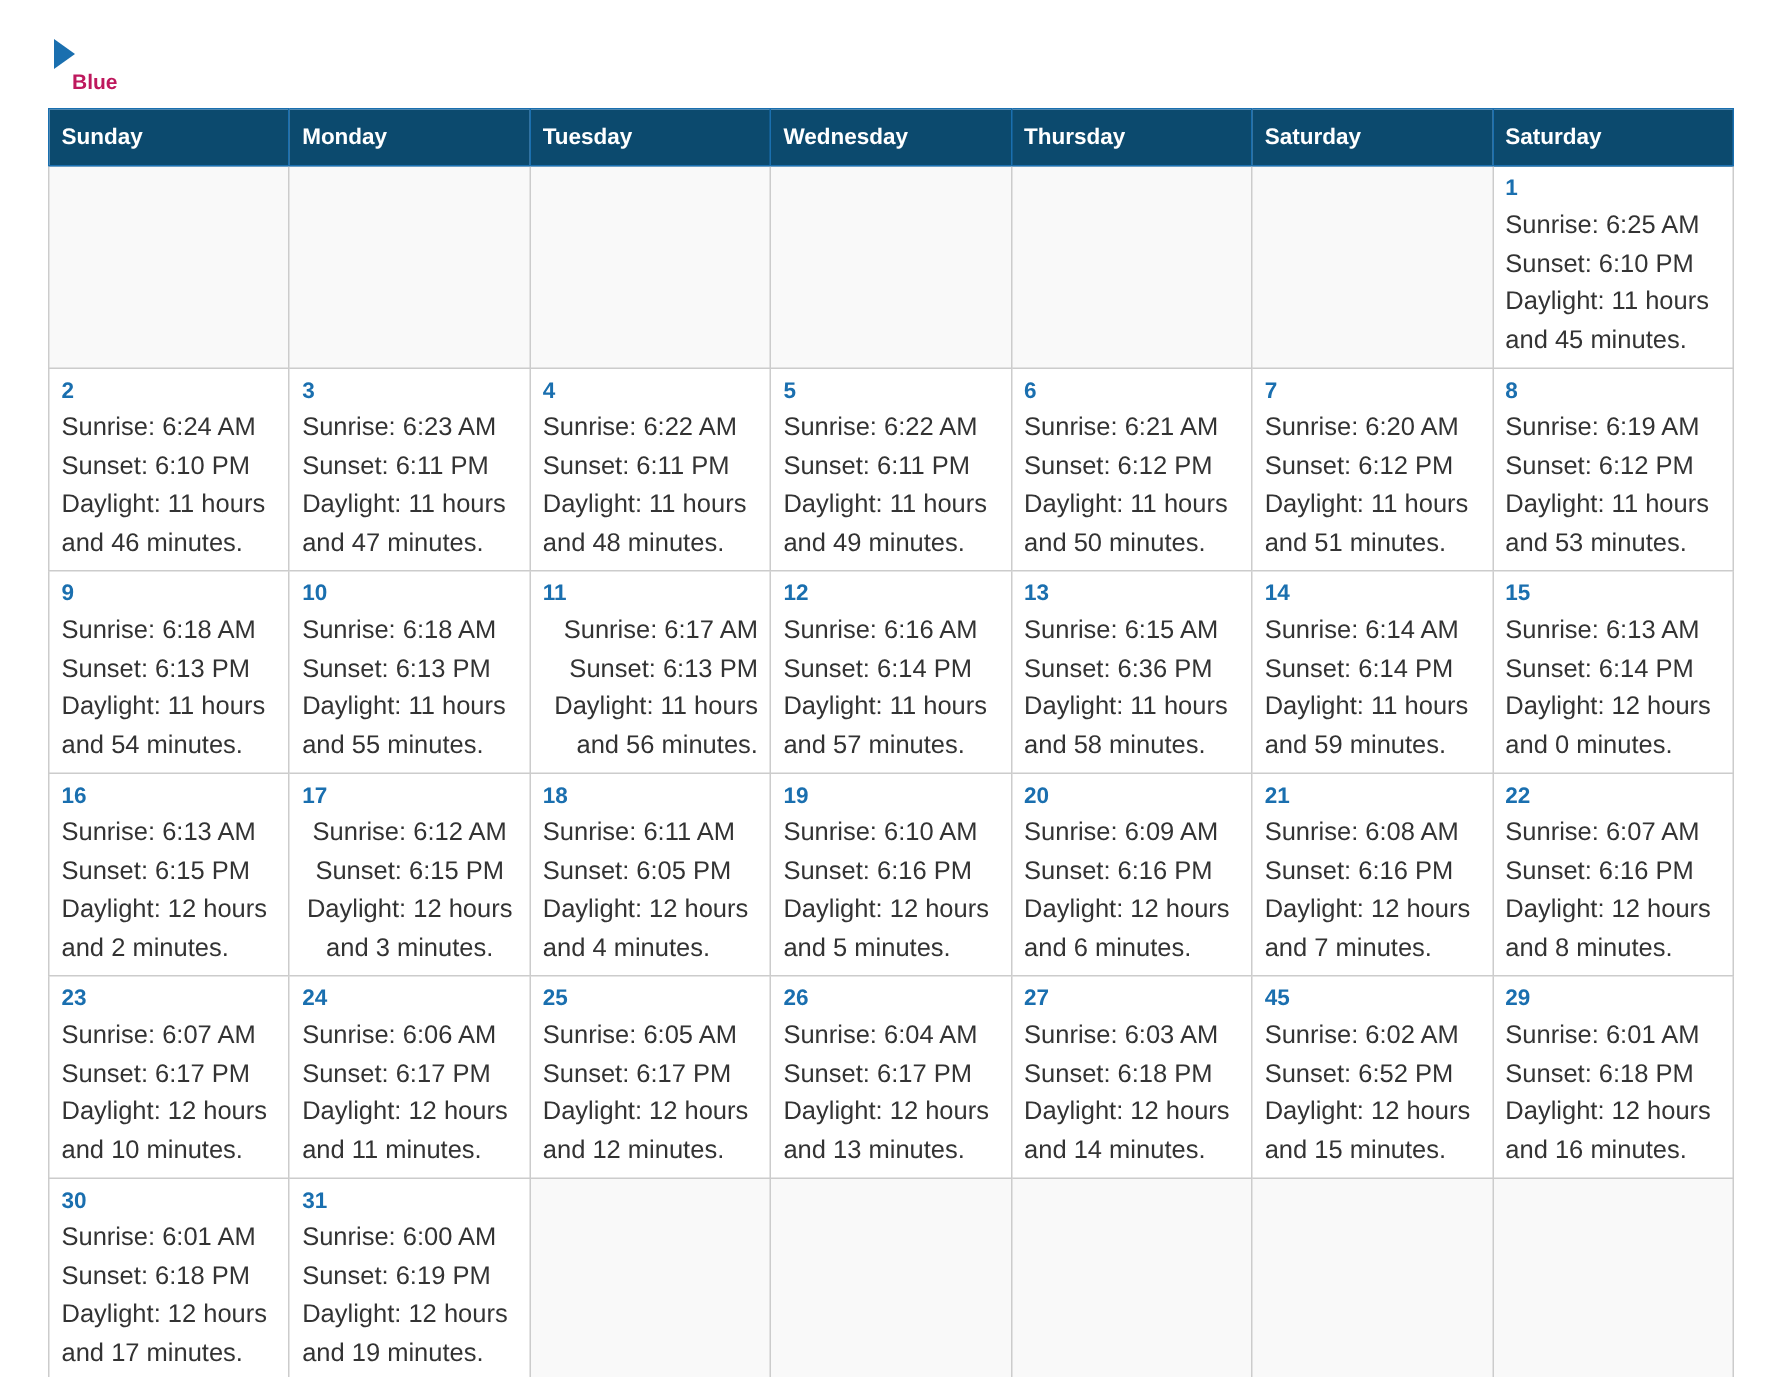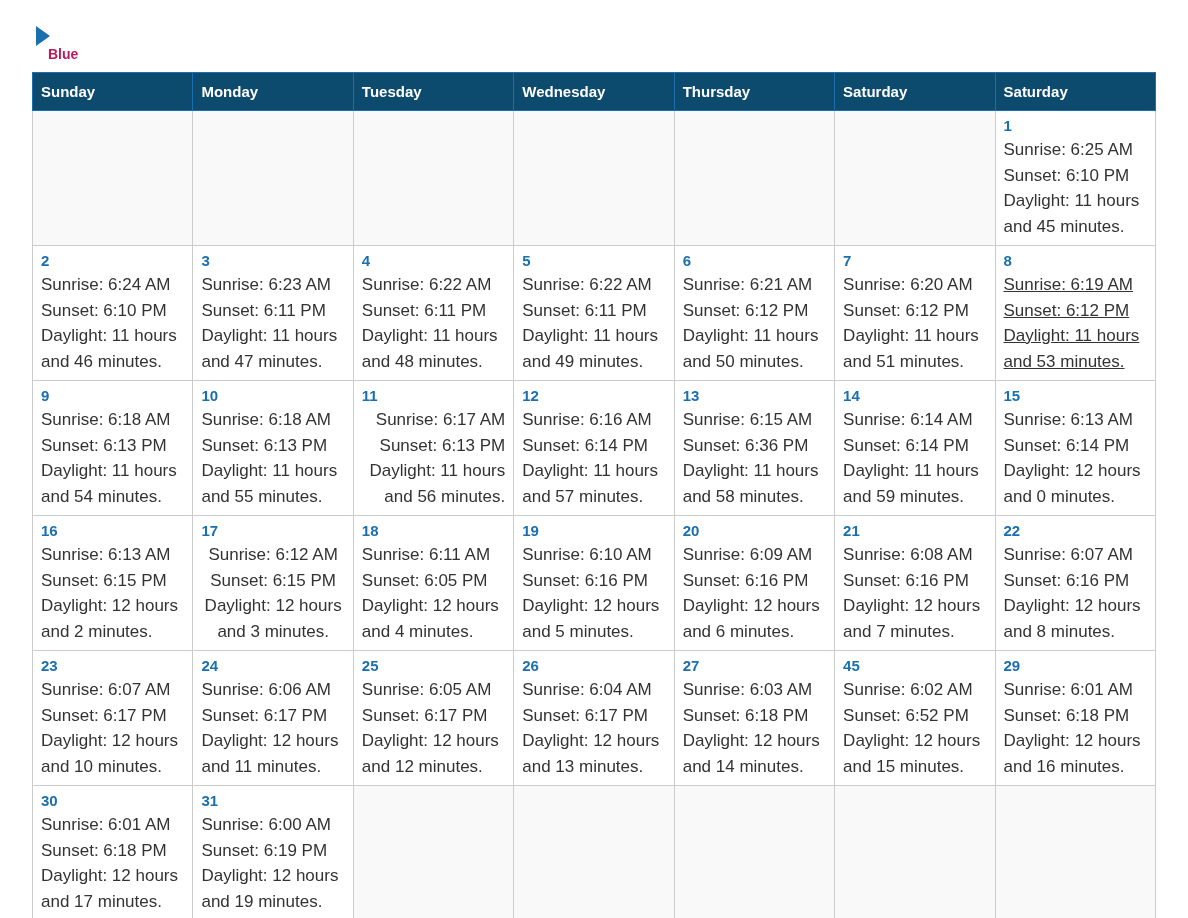--- a/index.html
+++ b/index.html
@@ -195,21 +195,21 @@
         </td>
         <td>
           <span class="day-number">7</span>
           <div class="day-info" style="white-space: pre-line;">Sunrise: 6:20 AM
 Sunset: 6:12 PM
 Daylight: 11 hours
 and 51 minutes.</div>
         </td>
         <td>
           <span class="day-number">8</span>
-          <div class="day-info" style="white-space: pre-line; text-decoration: underline;">Sunrise: 6:19 AM
+          <div class="day-info" style="white-space: pre-line;">Sunrise: 6:19 AM
 Sunset: 6:12 PM
 Daylight: 11 hours
 and 53 minutes.</div>
         </td>
       </tr>
       <tr>
         <td>
           <span class="day-number">9</span>
           <div class="day-info" style="white-space: pre-line;">Sunrise: 6:18 AM
 Sunset: 6:13 PM

